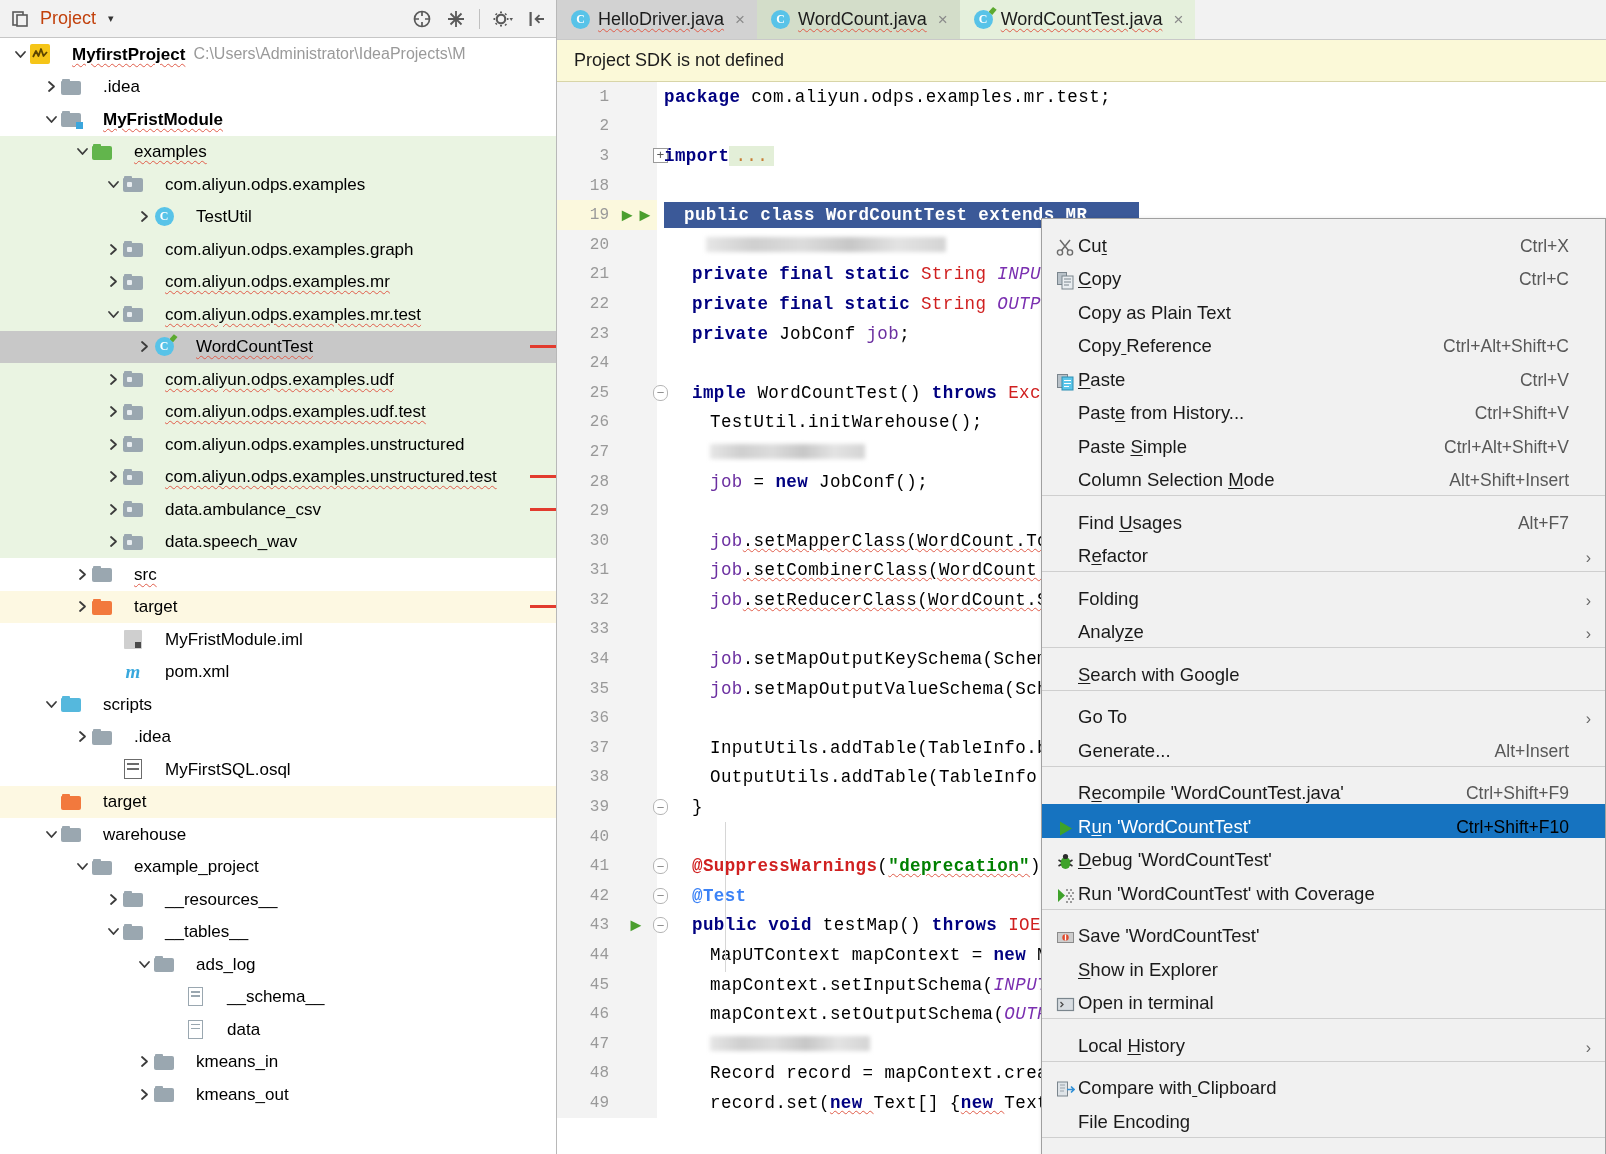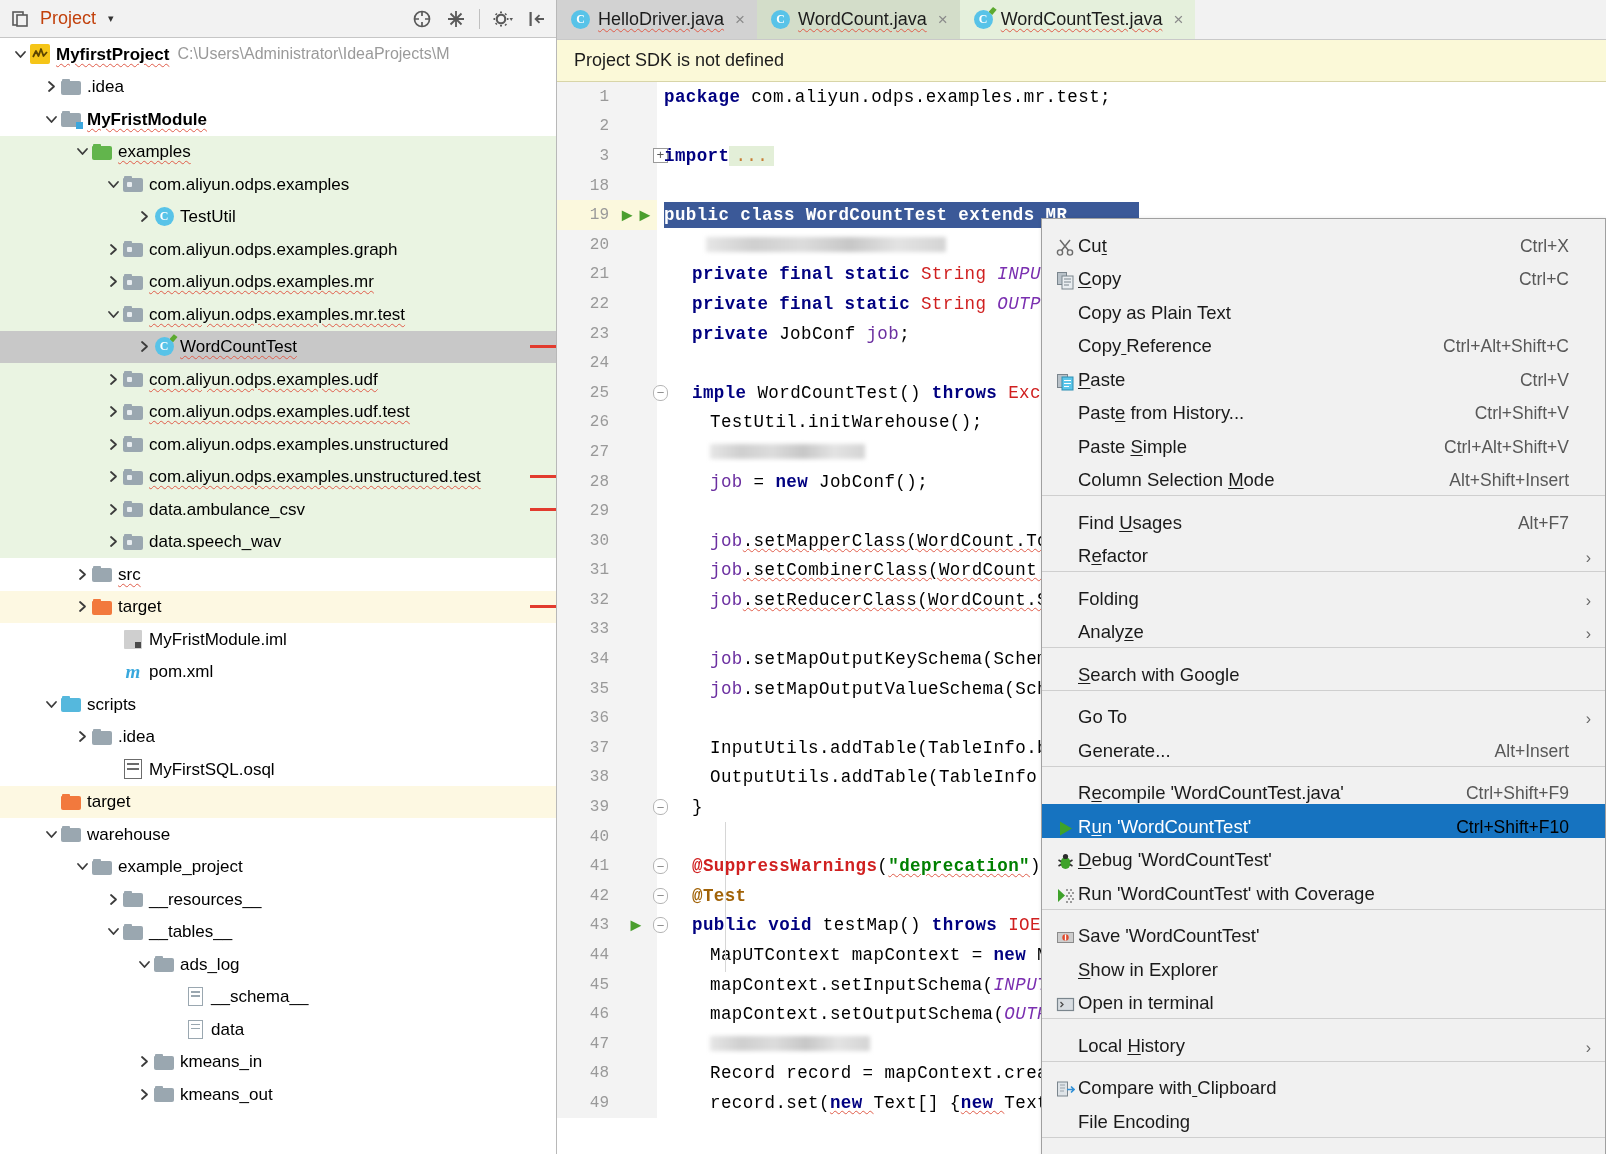--- a/index.html
+++ b/index.html
@@ -36,21 +36,21 @@
   .row.g { background: #eaf4e2; }
   .row.y { background: #fdf8e2; }
   .row.sel { background: #c8c8c8; }
   .arrow {
     width: 17px; height: 17px; flex: 0 0 17px; display: inline-flex;
     align-items: center; justify-content: center; color: #3c3c3c;
   }
   .arrow svg { display: block; }
   .ico { width: 22px; height: 22px; flex: 0 0 22px; margin-right: 5px;
          display: inline-flex; align-items: center; justify-content: center; }
-  .lbl { line-height: 1; }
+  .lbl { line-height: 1; margin-left: 16px; }
   .lbl.b { font-weight: bold; }
   .lbl.wavy { text-decoration: underline; text-decoration-style: wavy;
               text-decoration-color: #e05c4a; text-underline-offset: 3px;
               text-decoration-thickness: 1px; }
   .path { color: #9a9a9a; font-size: 16px; margin-left: 8px; }
   .stripe { position: absolute; right: 0px; width: 26px; height: 3px; background: #e23b2e; }
 
   
   .folder { width: 20px; height: 16px; position: relative; display: block; }
   .folder::before {
@@ -144,21 +144,21 @@
     position: absolute; left: 107px; top: 0; height: 100%; display: flex; align-items: center;
     font-family: "Liberation Mono", monospace; font-size: 17.5px; letter-spacing: 0.4px;
     white-space: pre; color: #000;
   }
   .code-row.hl .gutter-bg { background: #fbf8dd; }
   .kwb { color: #000080; font-weight: bold; }
   .ty { color: #d02020; }
   .fld { color: #7a2fb0; font-style: italic; }
   .str { color: #008000; font-weight: bold; }
   .ann { color: #d02020; font-weight: bold; }
-  .ann2 { color: #a16207; font-weight: bold; }
+  .ann2 { color: #3b82f6; font-weight: bold; }
   .var { color: #6b2fa0; }
   .dots { color: #c87c32; background: #e3efd8; padding: 0 6px; }
   .sel-line { position: absolute; left: 107px; top: 2px; height: 26px; background: #3b5998; }
   .sel-line .code-text { position: static; color: #fff; }
   .wavyu { text-decoration: underline; text-decoration-style: wavy;
            text-decoration-color: #e05c4a; text-underline-offset: 2px; text-decoration-thickness: 1px; }
   .fold-box {
     width: 15px; height: 15px; border: 1px solid #9a9a9a; background: #fff;
     display: inline-flex; align-items: center; justify-content: center;
     font-family: "Liberation Mono", monospace; font-size: 13px; color: #555; line-height: 1;
@@ -698,21 +698,21 @@
           <div style="position:absolute;left:96px;top:0;height:100%;display:flex;align-items:center;width:20px"></div>
           <span class="code-text"></span>
         </div>
         <div class="code-row hl">
           <div class="gutter-bg"></div>
           <div class="gutter-num">19</div>
           <div class="gutter-marks">
             <span class="runarr">►►</span>
           </div>
           <div style="position:absolute;left:96px;top:0;height:100%;display:flex;align-items:center;width:20px"></div>
-          <div class="sel-line" style="width:475px;padding-left:0">
+          <div class="sel-line" style="width:475px;padding-left:20px">
             <span class="code-text"><b>public class WordCountTest extends MR</b></span>
           </div>
         </div>
         <div class="code-row">
           <div class="gutter-bg"></div>
           <div class="gutter-num">20</div>
           <div class="gutter-marks"></div>
           <div style="position:absolute;left:96px;top:0;height:100%;display:flex;align-items:center;width:20px"></div>
           <span class="code-text"><span class="blur" style="width:240px;margin-left:42px"></span></span>
         </div>

